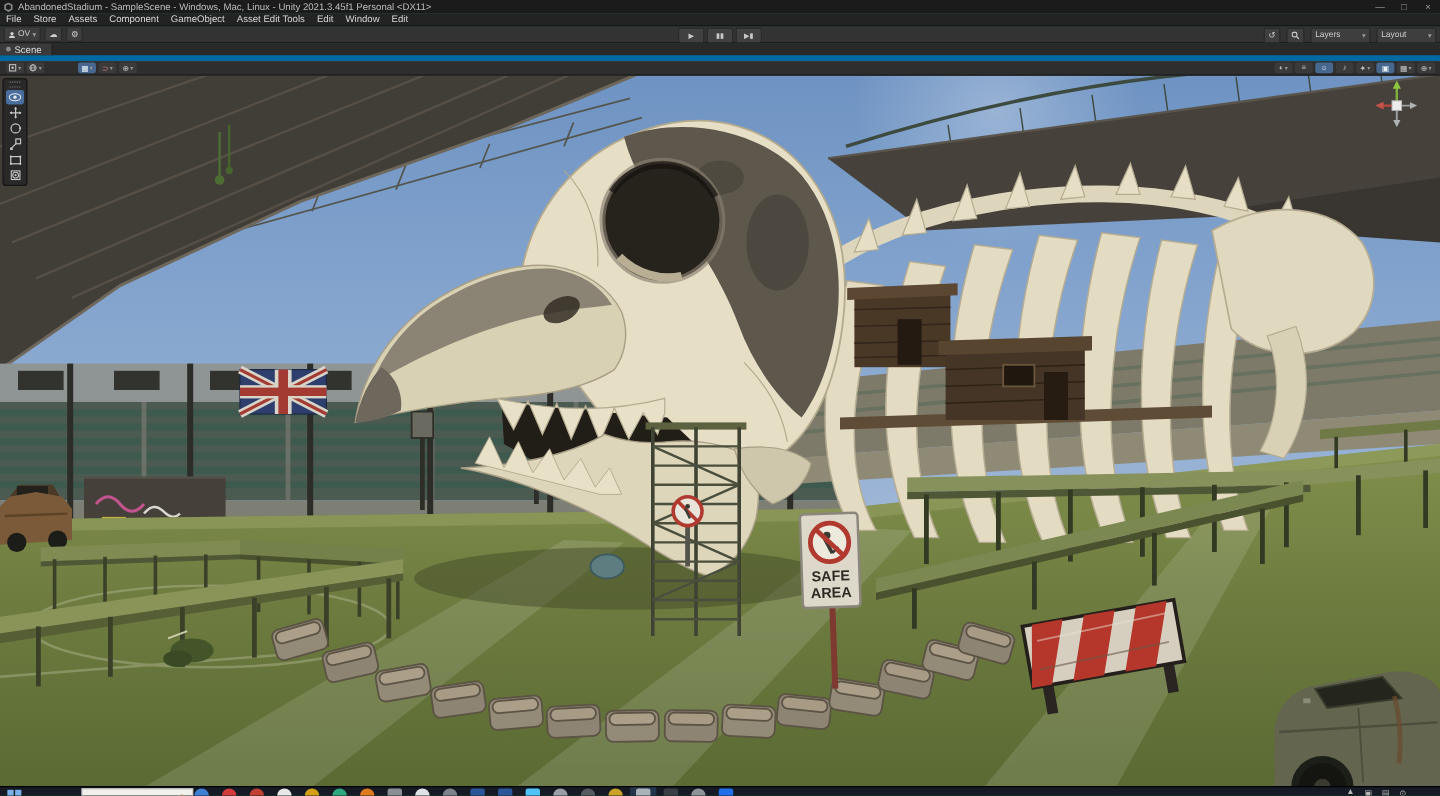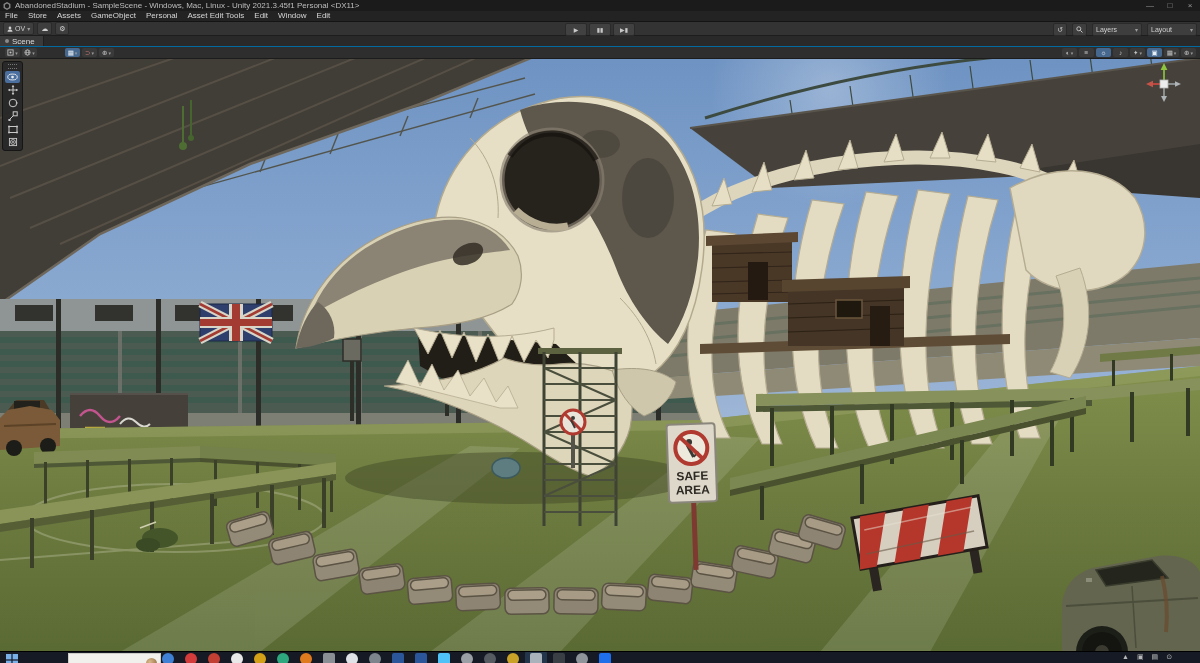--- a/index.html
+++ b/index.html
@@ -25,21 +25,21 @@
   .tbtn{height:11px;background:#3e3e3e;border:1px solid #2a2a2a;border-radius:2px;color:#cfcfcf;
     font-size:7px;display:flex;align-items:center;justify-content:center;margin-left:3px;padding:0 3px;gap:2px;}
   .tbtn .caret{font-size:6px;color:#9c9c9c;}
   .tb-center{position:absolute;left:0;right:0;top:1px;display:flex;justify-content:center;gap:2px;}
   .tb-right{position:absolute;right:3px;top:1px;display:flex;gap:2px;}
   .playbtn{width:20px;height:11px;background:#414141;border:1px solid #2a2a2a;border-radius:2px;
     color:#c8c8c8;font-size:6px;display:flex;align-items:center;justify-content:center;}
   .ddbtn{min-width:42px;justify-content:space-between;}
 
   
-  .tabbar{height:10px;background:#292929;display:flex;border-bottom:1px solid #0369a1;}
+  .tabbar{height:10px;background:#292929;display:flex;border-bottom:5px solid #0369a1;}
   .tab{background:#3a3a3a;color:#dcdcdc;font-size:8px;display:flex;align-items:center;gap:3px;
     padding:0 8px 0 5px;border-right:1px solid #1f1f1f;}
   .tab .dot{width:4px;height:4px;border-radius:50%;background:#8a8a8a;}
 
   
   .viewport{position:relative;width:1200px;height:604px;background:#4b5a6b;}
   .sv-toolbar{height:11px;background:#2e2e2e;display:flex;align-items:center;position:relative;
     border-bottom:1px solid #1c1c1c;}
   .svbtn{height:9px;min-width:11px;background:#3a3a3a;border-radius:2px;color:#c2c2c2;font-size:6.5px;
     display:flex;align-items:center;justify-content:center;margin-left:2px;padding:0 2px;gap:1px;}
@@ -91,22 +91,22 @@
       <div class="winbtn">—</div>
       <div class="winbtn">□</div>
       <div class="winbtn">×</div>
     </div>
   </div>
 
   <div class="menubar">
     <span class="menuitem">File</span>
     <span class="menuitem">Store</span>
     <span class="menuitem">Assets</span>
+    <span class="menuitem">Component</span>
     <span class="menuitem">GameObject</span>
-    <span class="menuitem">Personal</span>
     <span class="menuitem">Asset Edit Tools</span>
     <span class="menuitem">Edit</span>
     <span class="menuitem">Window</span>
     <span class="menuitem">Edit</span>
   </div>
 
   <div class="toolbar">
     <div class="tbtn">
       <svg width="6" height="6" viewBox="0 0 8 8">
         <circle cx="4" cy="2.6" r="1.8" fill="#cfcfcf"></circle>

